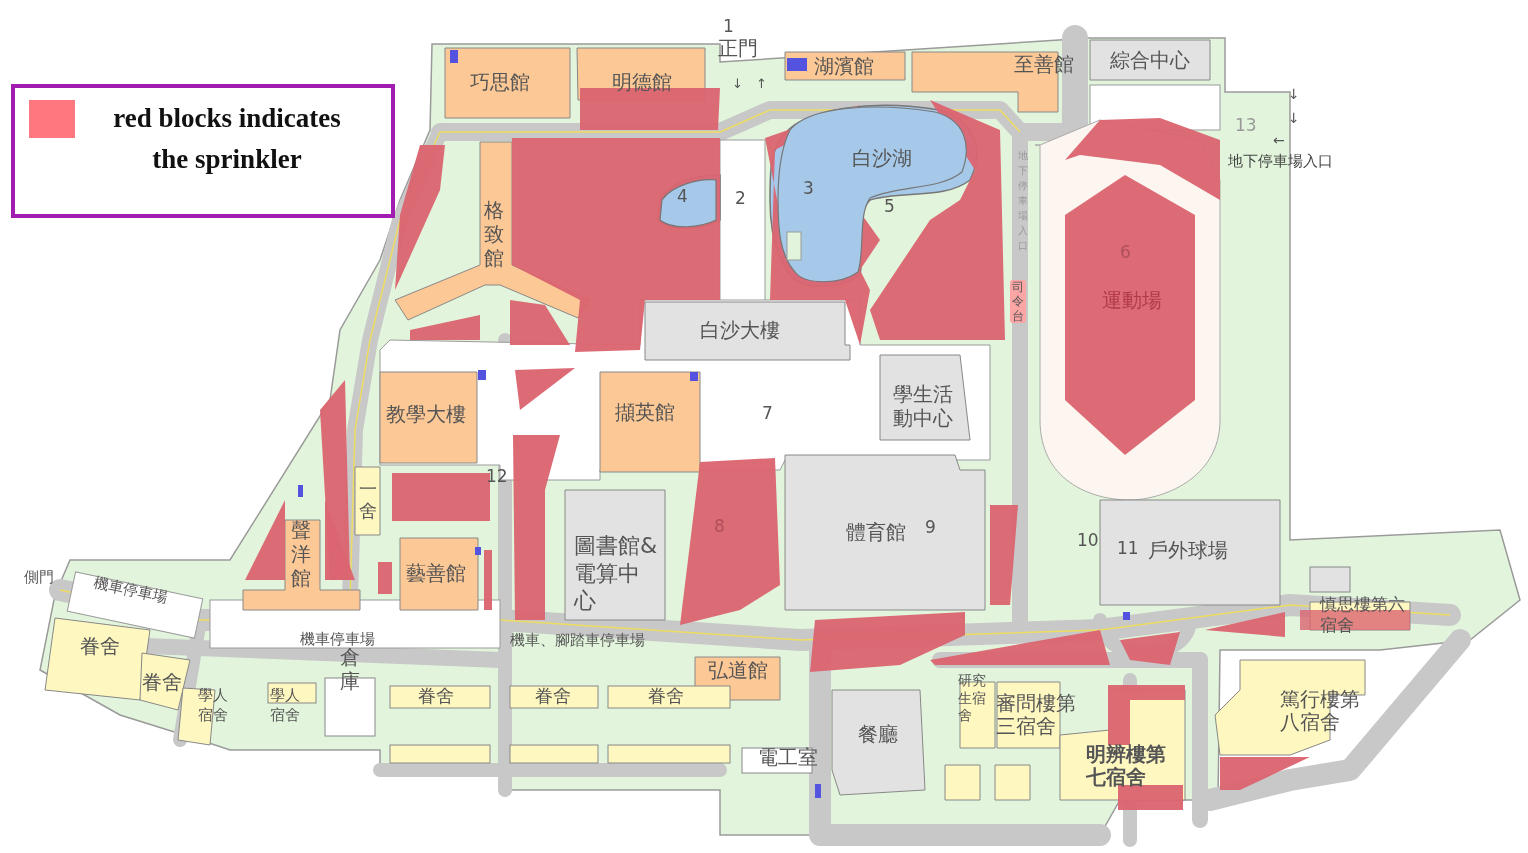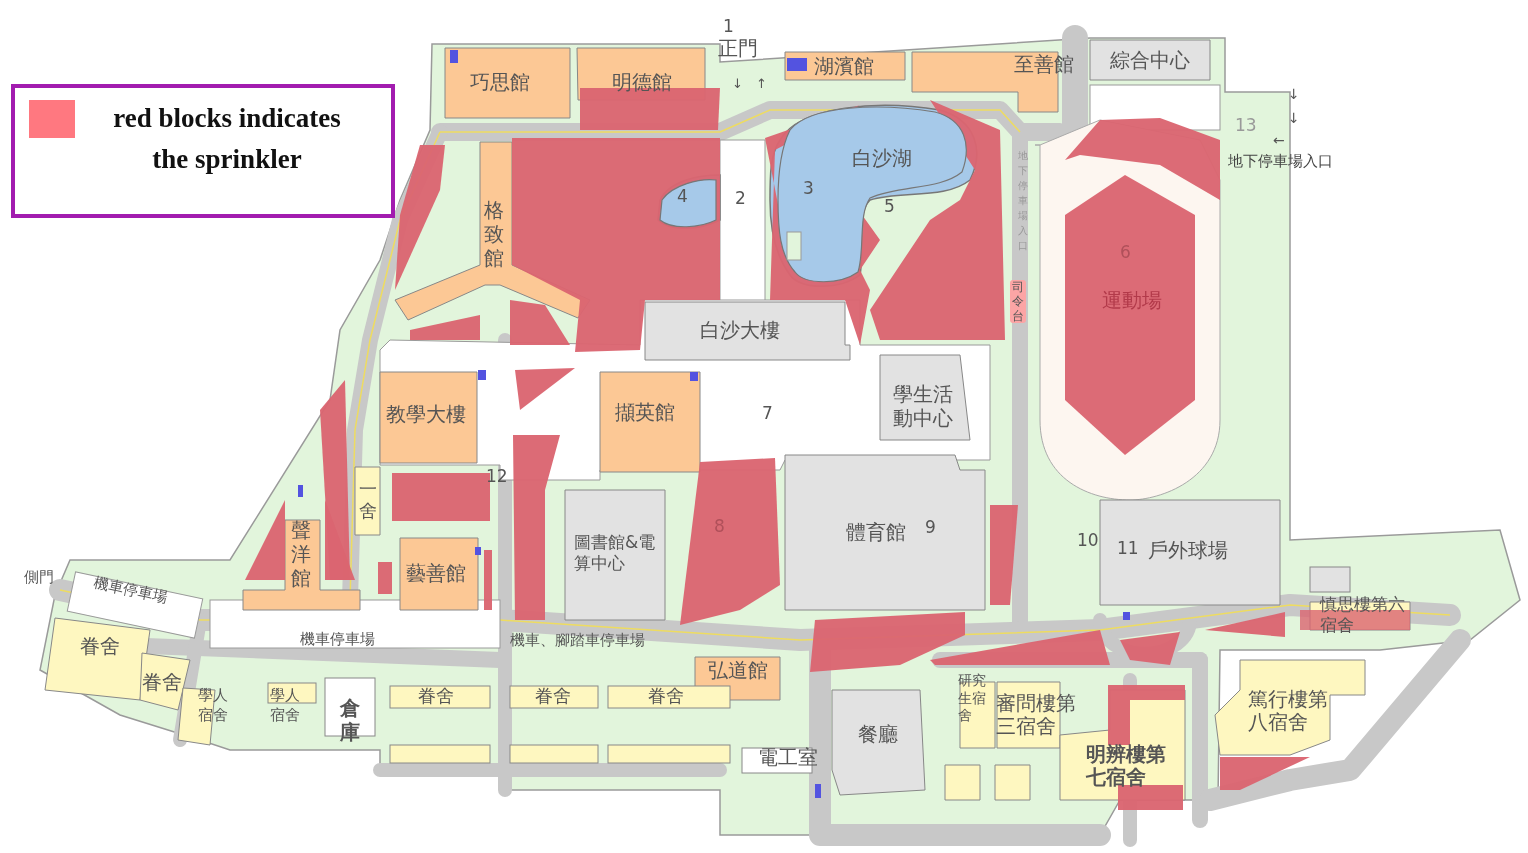--- a/index.html
+++ b/index.html
@@ -199,44 +199,44 @@
 <div class="lbl xs vert" style="left:1010px;top:280px;width:16px;font-size:12px;background:#fca5a5;border-radius:3px;">司令台</div>
 <div class="num" style="left:1120px;top:242px;color:#b0505a;">6</div>
 <div class="lbl red" style="left:1102px;top:290px;">運動場</div>
 
 <div class="lbl" style="left:386px;top:404px;">教學大樓</div>
 <div class="lbl" style="left:615px;top:402px;">擷英館</div>
 <div class="num" style="left:762px;top:403px;">7</div>
 <div class="lbl" style="left:893px;top:382px;width:66px;white-space:normal;line-height:1.2;">學生活動中心</div>
 <div class="num" style="left:486px;top:466px;">12</div>
 <div class="lbl vert" style="left:357px;top:478px;font-size:18px;">一舍</div>
-<div class="lbl" style="left:574px;top:532px;width:86px;white-space:normal;font-size:17px;line-height:1.25;">圖書館&amp;電算中心</div>
+<div class="lbl" style="left:574px;top:532px;width:86px;white-space:normal;font-size:22px;line-height:1.25;">圖書館&amp;電算中心</div>
 <div class="num" style="left:714px;top:516px;color:#b0505a;">8</div>
 <div class="lbl" style="left:846px;top:522px;">體育館</div>
 <div class="num" style="left:925px;top:517px;">9</div>
 <div class="num" style="left:1077px;top:530px;">10</div>
 <div class="num" style="left:1117px;top:538px;">11</div>
 <div class="lbl" style="left:1148px;top:540px;">戶外球場</div>
 
 <div class="lbl vert" style="left:290px;top:518px;">聲洋館</div>
 <div class="lbl" style="left:406px;top:563px;">藝善館</div>
 <div class="lbl sm" style="left:24px;top:570px;">側門</div>
 <div class="lbl sm" style="left:93px;top:583px;transform:rotate(12deg);">機車停車場</div>
 <div class="lbl sm" style="left:300px;top:632px;">機車停車場</div>
 <div class="lbl xs" style="left:510px;top:633px;">機車、腳踏車停車場</div>
 <div class="lbl" style="left:708px;top:660px;">弘道館</div>
 
 <div class="lbl" style="left:80px;top:636px;">眷舍</div>
 <div class="lbl" style="left:142px;top:672px;">眷舍</div>
 <div class="lbl sm" style="left:198px;top:686px;width:44px;white-space:normal;line-height:1.3;">學人宿舍</div>
 <div class="lbl sm" style="left:270px;top:686px;width:44px;white-space:normal;line-height:1.3;">學人宿舍</div>
-<div class="lbl vert" style="left:339px;top:696px;font-weight:bold;">倉庫</div>
+<div class="lbl vert" style="left:339px;top:645px;">倉庫</div>
 <div class="lbl" style="left:418px;top:687px;font-size:18px;">眷舍</div>
 <div class="lbl" style="left:535px;top:687px;font-size:18px;">眷舍</div>
 <div class="lbl" style="left:648px;top:687px;font-size:18px;">眷舍</div>
 <div class="lbl" style="left:758px;top:747px;">電工室</div>
 <div class="lbl" style="left:858px;top:724px;">餐廳</div>
 
 <div class="lbl xs" style="left:958px;top:672px;width:34px;white-space:normal;line-height:1.25;font-size:14px;">研究生宿舍</div>
 <div class="lbl" style="left:996px;top:692px;width:88px;white-space:normal;line-height:1.15;">審問樓第三宿舍</div>
 <div class="lbl" style="left:1086px;top:743px;width:88px;white-space:normal;line-height:1.15;font-weight:bold;">明辨樓第七宿舍</div>
-<div class="lbl" style="left:1248px;top:688px;width:88px;white-space:normal;line-height:1.15;">篤行樓第八宿舍</div>
+<div class="lbl" style="left:1280px;top:688px;width:88px;white-space:normal;line-height:1.15;">篤行樓第八宿舍</div>
 <div class="lbl sm" style="left:1320px;top:594px;width:90px;white-space:normal;line-height:1.25;font-size:17px;">慎思樓第六宿舍</div>
 
 </body></html>

